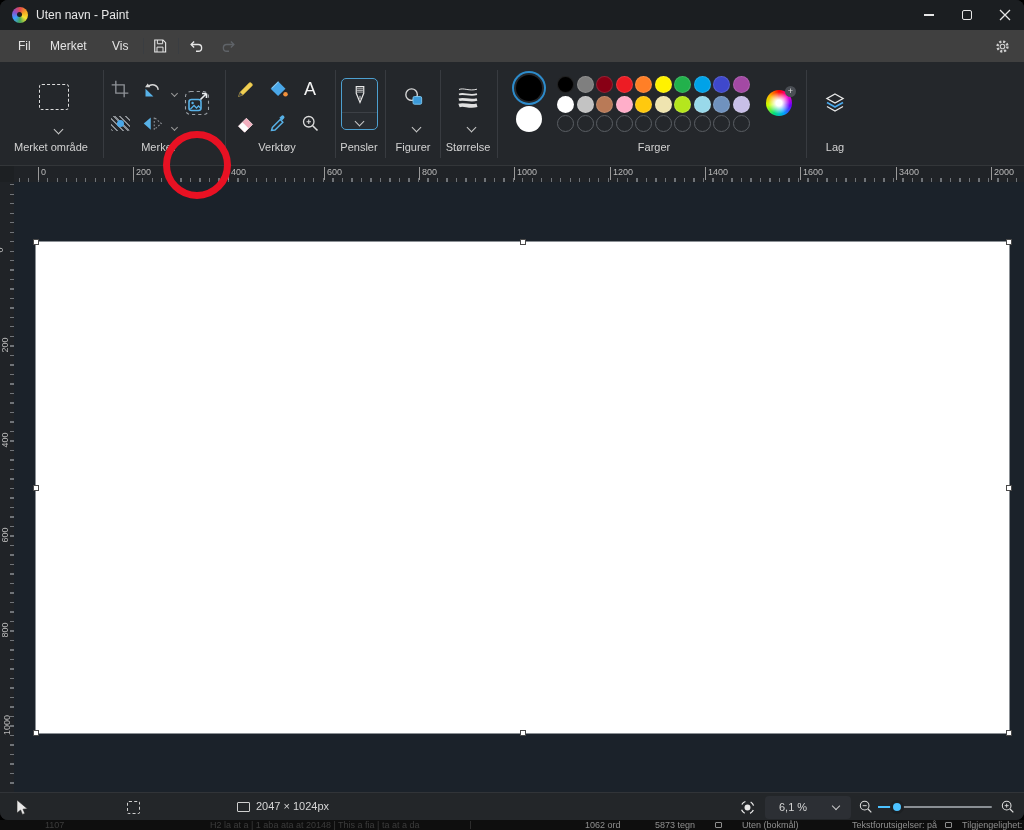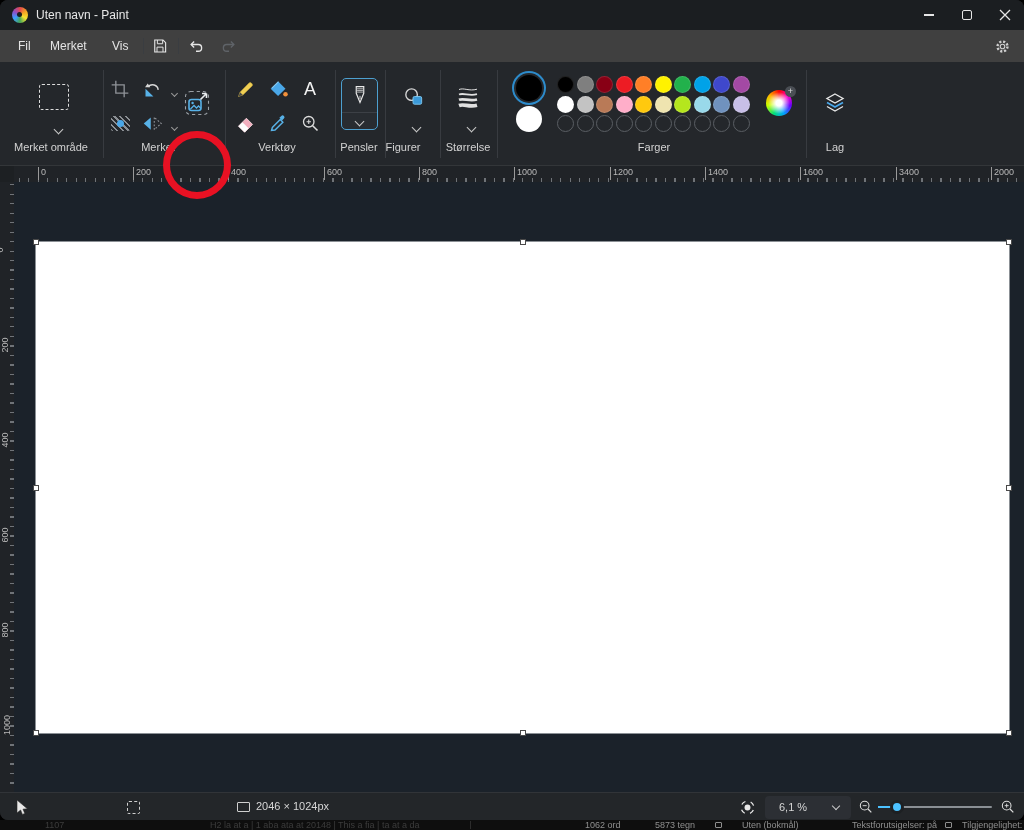--- a/index.html
+++ b/index.html
@@ -257,21 +257,21 @@
 
     <div class="ric" style="left:400px; top:22px;">
       <svg width="23" height="23" viewBox="0 0 24 24">
         <circle cx="10" cy="9" r="6" fill="none" stroke="#d8d8d8" stroke-width="1.4"></circle>
         <rect x="11.5" y="11" width="9" height="8" rx="1.5" fill="#3b9ad9" stroke="#7cc4ec" stroke-width="1"></rect>
       </svg>
     </div>
     <div class="ric" style="left:403px; top:52px;">
           <div class="chev"></div>
         </div>
-    <div class="rlabel" style="left:333px">Figurer</div>
+    <div class="rlabel" style="left:343px">Figurer</div>
     <div class="rsep" style="left:440px"></div>
 
     <div class="ric" style="left:455px; top:22px;">
       <svg width="24" height="24" viewBox="0 0 24 24">
         <path d="M3 4.5 C8 2.5 13 6.5 21 4.2" fill="none" stroke="#e0e0e0" stroke-width="1"></path>
         <path d="M3 9.5 C8 7.5 13 11.5 21 9.2" fill="none" stroke="#e0e0e0" stroke-width="1.8"></path>
         <path d="M3 14.8 C8 12.8 13 16.8 21 14.5" fill="none" stroke="#e0e0e0" stroke-width="2.7"></path>
         <path d="M3 20.5 C8 18.5 13 22.5 21 20.2" fill="none" stroke="#e0e0e0" stroke-width="3.6"></path>
       </svg>
     </div>
@@ -376,21 +376,21 @@
       <svg width="15" height="17" viewBox="0 0 15 17">
         <polygon points="3,1 3,14 6.6,11 8.4,15.4 10.8,14.4 9,10.2 13.4,9.8" fill="#e8e8e8" stroke="#2a2a2a" stroke-width="0.6"></polygon>
       </svg>
     </div>
     <div class="sico" style="left:122px">
       <div class="sel-mini"></div>
     </div>
     <div class="sico" style="left:232px">
       <div class="size-mini"></div>
     </div>
-    <span id="size-text">2046 × 1024px</span>
+    <span id="size-text">2047 × 1024px</span>
 
     <div class="sico" style="left:736px">
       <svg width="17" height="17" viewBox="0 0 24 24">
         <circle cx="12" cy="12" r="4.2" fill="#e8e8e8"></circle>
         <circle cx="12" cy="12" r="9" fill="none" stroke="#e8e8e8" stroke-width="1.8" stroke-dasharray="6.5 7.6" transform="rotate(24 12 12)"></circle>
       </svg>
     </div>
     <div id="zoom-box">
       <span class="val">6,1 %</span>
       <div class="chev"></div>

